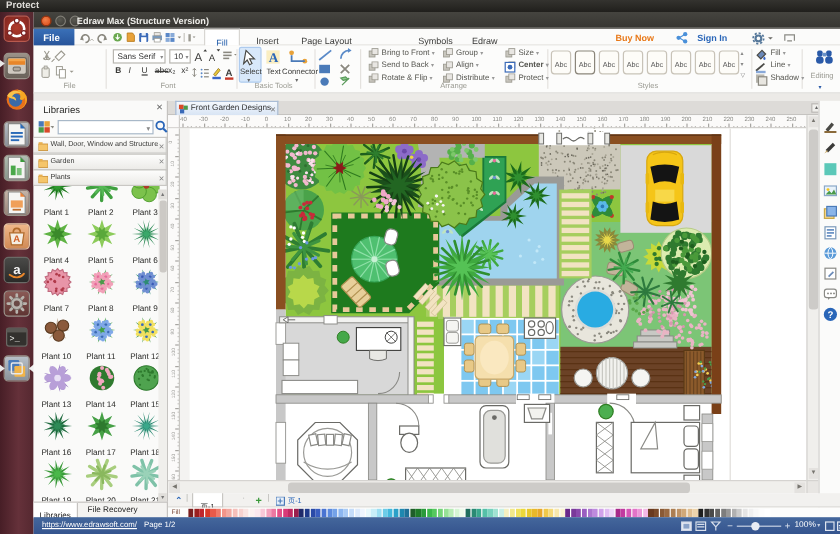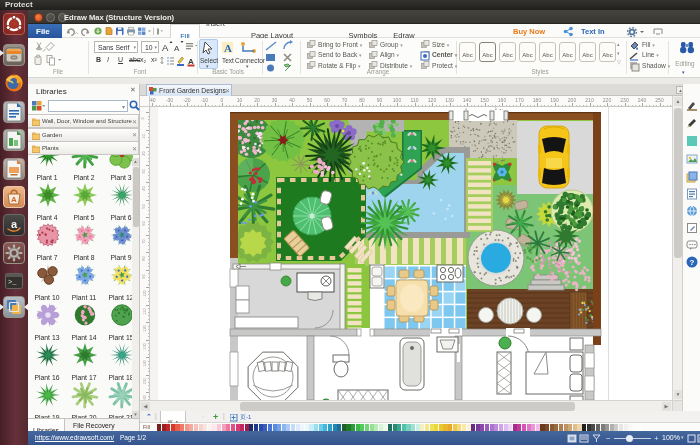--- a/index.html
+++ b/index.html
@@ -111,33 +111,33 @@
     <rect x="74" y="2.5" width="3.4" height="3.4" fill="#5a88c8"></rect>
     <rect x="78" y="2.5" width="3.4" height="3.4" fill="#88aad8"></rect>
     <rect x="74" y="6.5" width="3.4" height="3.4" fill="#88aad8"></rect>
     <rect x="78" y="6.5" width="3.4" height="3.4" fill="#5a88c8"></rect>
     <path d="M84 5.5 l1.5 1.5 l1.5-1.5" fill="#8a887f"></path>
     <rect x="89" y="2.5" width="1" height="7.5" fill="#c8c6c0"></rect>
     <rect x="93" y="3.5" width="2" height="6" fill="#9a9890"></rect>
     <path d="M96.5 5.5 l1.2 1.2 l1.2-1.2" fill="#8a887f"></path>
   </svg>
 <div class="abs" style="left:170px;top:24px;width:30px;height:14px;background:#fff;border:1px solid #d8d6d2;border-bottom:none;text-align:center"><span class="txt" style="font-size:7.5px;color:#1e5aa8;line-height:13px">Fill</span></div>
-<div class="abs" style="left:206px;top:12px;width:34px;height:14px;"><span class="txt" style="font-size:7.5px;color:#3a3a38;line-height:14px">Insert</span></div>
+<div class="abs" style="left:206px;top:24px;width:34px;height:14px;text-align:center"><span class="txt" style="font-size:7.5px;color:#3a3a38;line-height:14px">Insert</span></div>
 <div class="abs" style="left:244px;top:24px;width:56px;height:14px;text-align:center"><span class="txt" style="font-size:7.5px;color:#3a3a38;line-height:14px">Page Layout</span></div>
 <div class="abs" style="left:306px;top:34px;width:30px;height:14px;"><span class="txt" style="font-size:7.5px;color:#3a3a38;line-height:14px">View</span></div>
 <div class="abs" style="left:342px;top:24px;width:42px;height:14px;text-align:center"><span class="txt" style="font-size:7.5px;color:#3a3a38;line-height:14px">Symbols</span></div>
 <div class="abs" style="left:390px;top:24px;width:28px;height:14px;text-align:center"><span class="txt" style="font-size:7.5px;color:#3a3a38;line-height:14px">Edraw</span></div>
 <span class="abs txt" style="left:513px;top:27px;font-size:7.5px;font-weight:bold;color:#e87818">Buy Now</span>
 <svg class="abs" style="left:563px;top:26px" width="11" height="11">
     <circle cx="8" cy="2.5" r="1.8" fill="#4a90d9"></circle>
     <circle cx="8" cy="8.5" r="1.8" fill="#4a90d9"></circle>
     <circle cx="2.5" cy="5.5" r="1.8" fill="#4a90d9"></circle>
     <path d="M3 5.5 l5-3 m-5 3 l5 3" stroke="#4a90d9"></path>
   </svg>
-<span class="abs txt" style="left:581px;top:27px;font-size:7.5px;font-weight:bold;color:#2a66b8">Text In</span>
+<span class="abs txt" style="left:581px;top:27px;font-size:7.5px;font-weight:bold;color:#2a66b8">Sign In</span>
 <svg class="abs" style="left:626px;top:26px" width="24" height="12">
     <circle cx="6" cy="6" r="2.4" fill="none" stroke="#56789a" stroke-width="1.8"></circle>
     <circle cx="6" cy="6" r="4.4" fill="none" stroke="#56789a" stroke-width="1.4" stroke-dasharray="1.8 1.6"></circle>
     <path d="M14 5 l2 2 l2-2" fill="#6a6a66"></path>
   </svg>
 <svg class="abs" style="left:653px;top:27px" width="10" height="9">
     <path d="M1 7 v-5 h8 v5 M3 7 h4" stroke="#8a8a84" fill="none"></path>
   </svg>
 <div class="abs" style="left:28px;top:38px;width:672px;height:40px;background:#fcfcfb;border-bottom:1px solid #d8d6d2"></div>
 <div class="abs" style="left:88px;top:41px;width:1px;height:33px;background:#e4e2de"></div>

